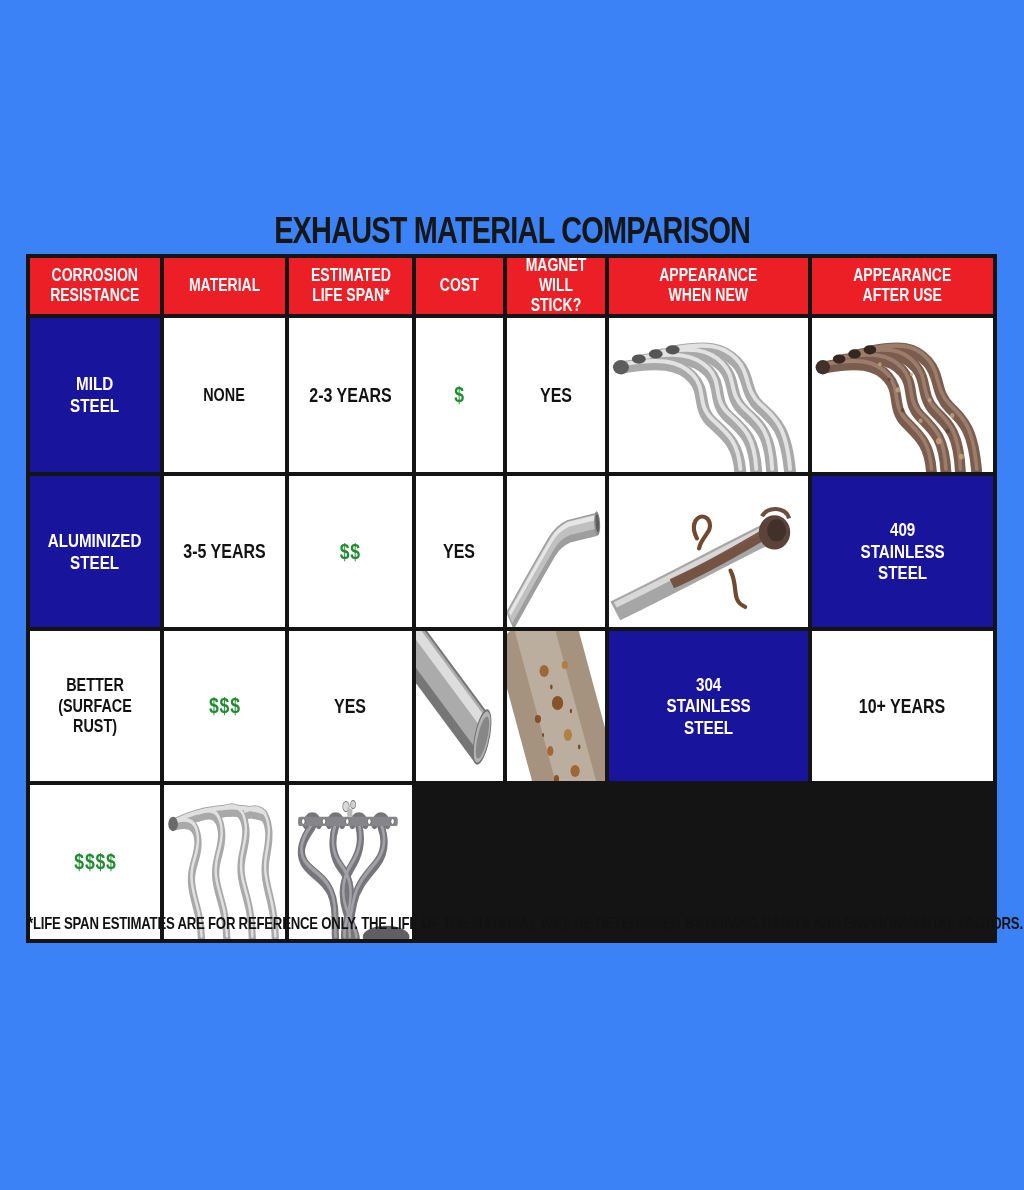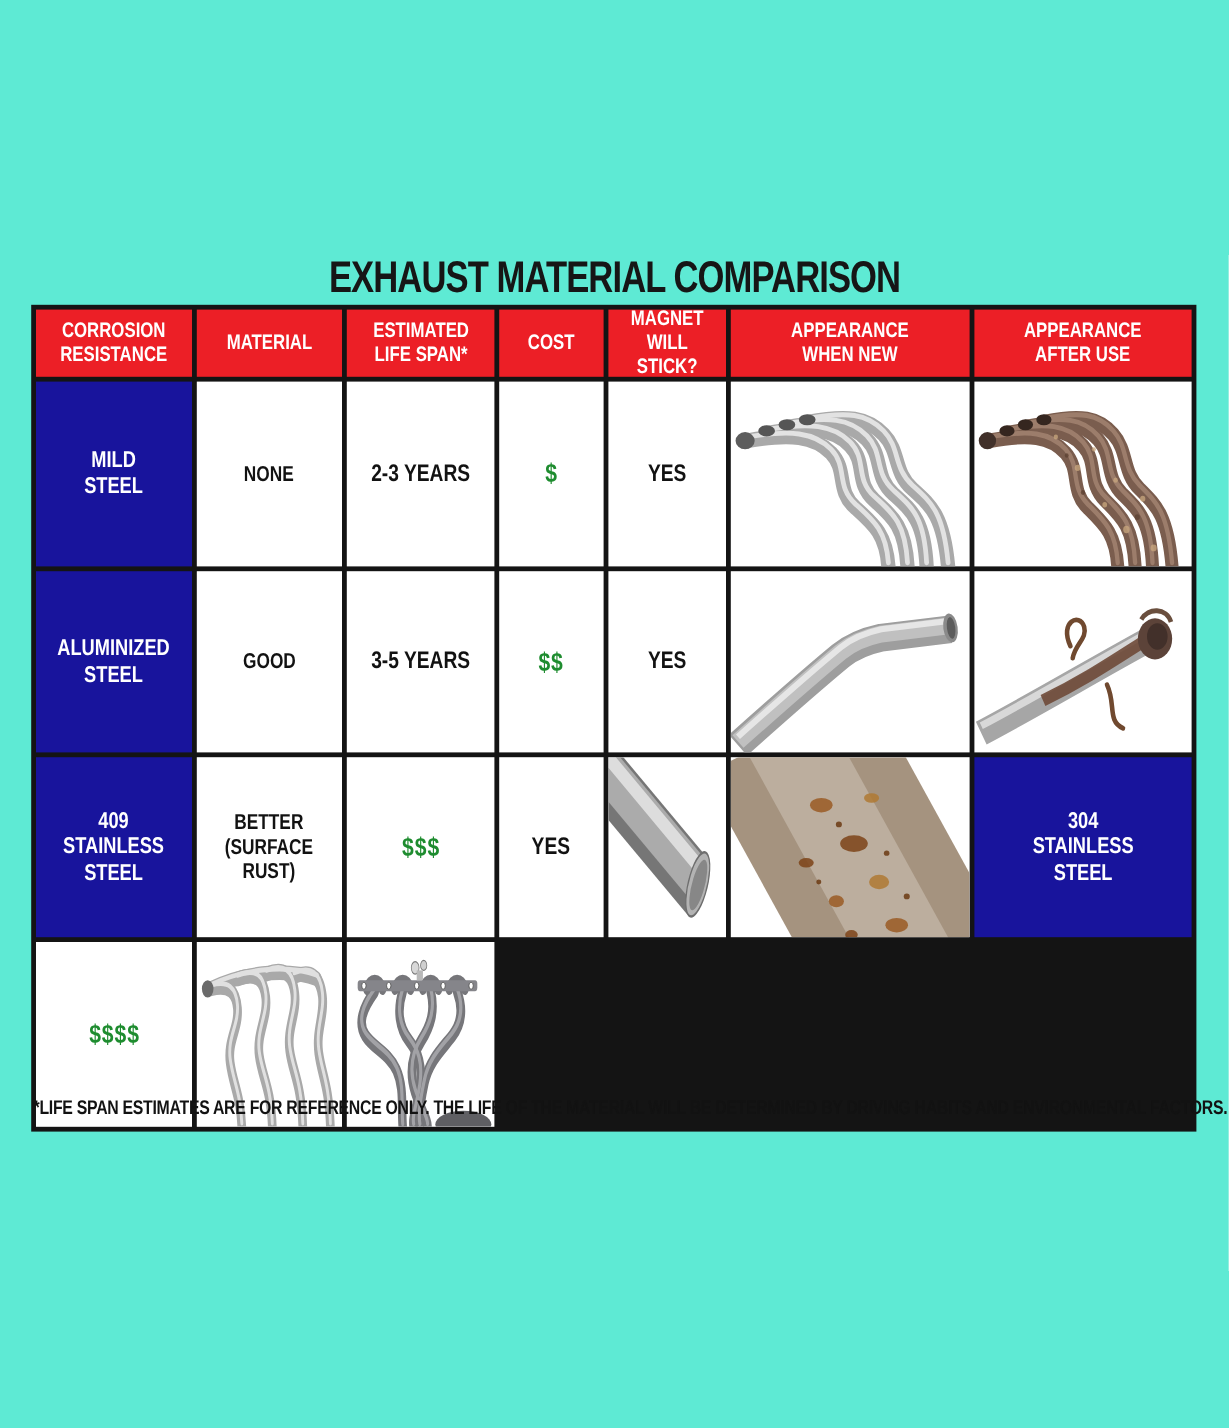--- a/index.html
+++ b/index.html
@@ -1,17 +1,17 @@
 <!DOCTYPE html>
 <html><head>
 <meta charset="utf-8">
 <style>
   html,body{margin:0;padding:0;background:#ffffff;}
   body{width:1024px;height:1190px;overflow:hidden;font-family:"Liberation Sans",sans-serif;}
-  .page{position:relative;width:1024px;height:1190px;background:#5eead4;}
+  .page{position:relative;width:1024px;height:1190px;background:#3b82f6;}
   .title{position:absolute;top:210px;left:0;width:1024px;text-align:center;
          font-weight:bold;font-size:37px;color:#161616;white-space:nowrap;}
   .title .scale{display:inline-block;transform:scaleX(0.78);transform-origin:center;letter-spacing:-1px;}
   .tbl{position:absolute;top:254px;left:26px;width:971px;box-sizing:border-box;
        background:#141414;padding:4px;display:grid;gap:4px;
        grid-template-columns:130px 121px 123px 87px 98px 199px 181px;
        grid-template-rows:56px 154px 151px 150px 154px;}
   .cell{background:#ffffff;display:flex;align-items:center;justify-content:center;
         text-align:center;overflow:hidden;}
   .cell.hdr{background:#EC1F26;color:#ffffff;}
@@ -142,23 +142,20 @@
             <circle cx="150" cy="110" r="2.4"></circle>
             <circle cx="85" cy="60" r="1.8"></circle>
         </g>
       </svg>
     </div>
 
     <div class="cell mat">
         <span class="ctext">ALUMINIZED
 STEEL</span>
       </div>
-    <div class="cell corr">
-        <span class="ctext">GOOD</span>
-      </div>
     <div class="cell val">
         <span class="ctext">3-5 YEARS</span>
       </div>
     <div class="cell cost">
         <span class="ctext">$$</span>
       </div>
     <div class="cell val">
         <span class="ctext"><span>YES</span><sup class="tri"></sup></span>
       </div>
     <div class="cell photo">
@@ -233,20 +230,23 @@
           <circle cx="140" cy="116" r="2.4" fill="#6b3a12"></circle>
         </g>
       </svg>
     </div>
 
     <div class="cell mat">
         <span class="ctext">304
 STAINLESS
 STEEL</span>
       </div>
+    <div class="cell val">
+        <span class="ctext">10+ YEARS</span>
+      </div>
     <div class="cell cost">
         <span class="ctext">$$$$</span>
       </div>
     <div class="cell photo">
       <svg viewBox="0 0 200 150" preserveAspectRatio="none" aria-label="new 304 stainless steel long-tube headers">
         <g fill="none" stroke-linecap="round">
           <g stroke="#a9a9a9" stroke-width="12">
             <path d="M18,38 C60,26 120,20 166,30"></path>
             <path d="M20,38 C44,34 54,40 56,54 C58,70 42,80 46,98 C50,116 60,124 62,150"></path>
             <path d="M56,30 C82,24 92,30 95,45 C98,62 82,74 86,92 C90,110 102,118 104,150"></path>

